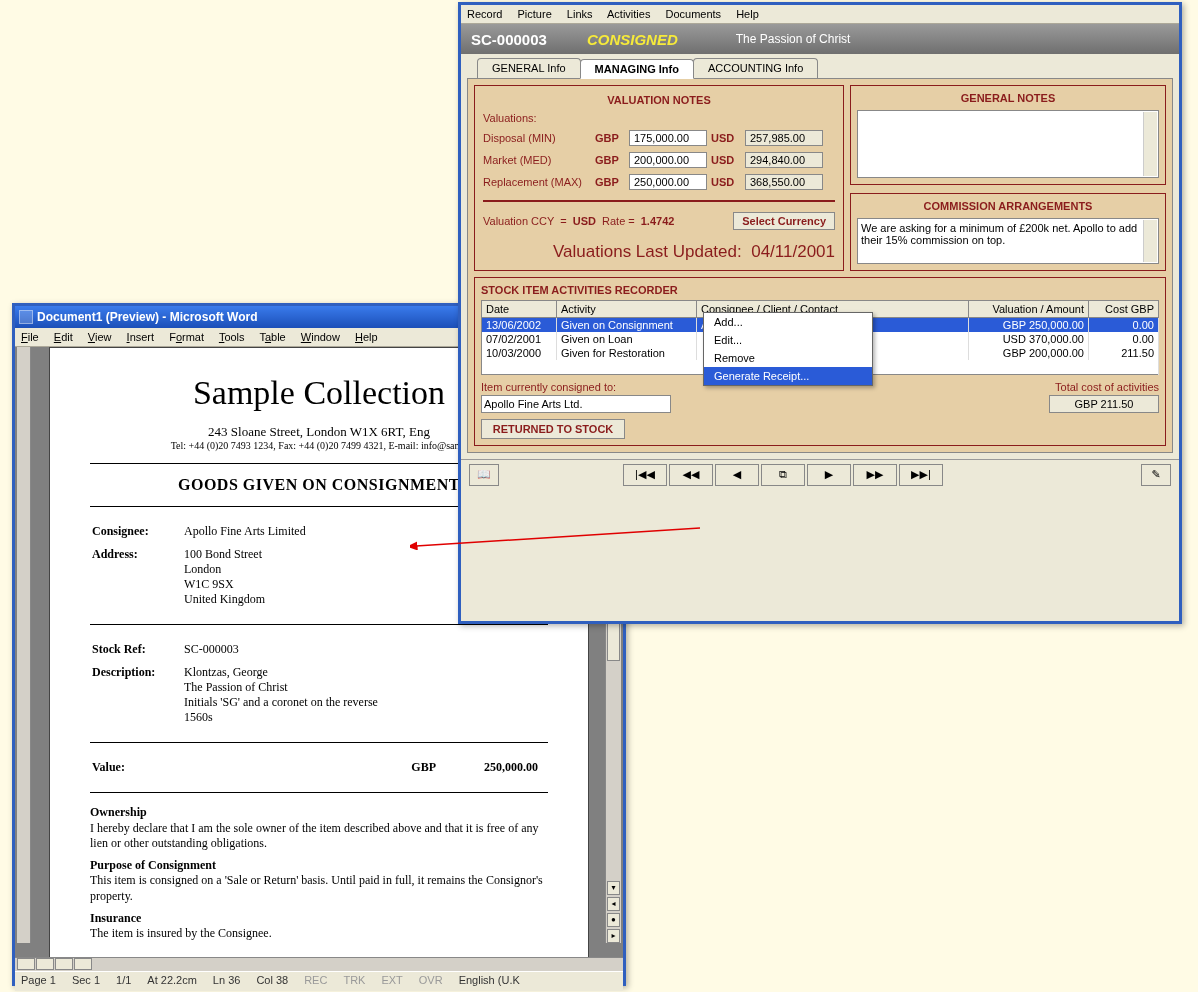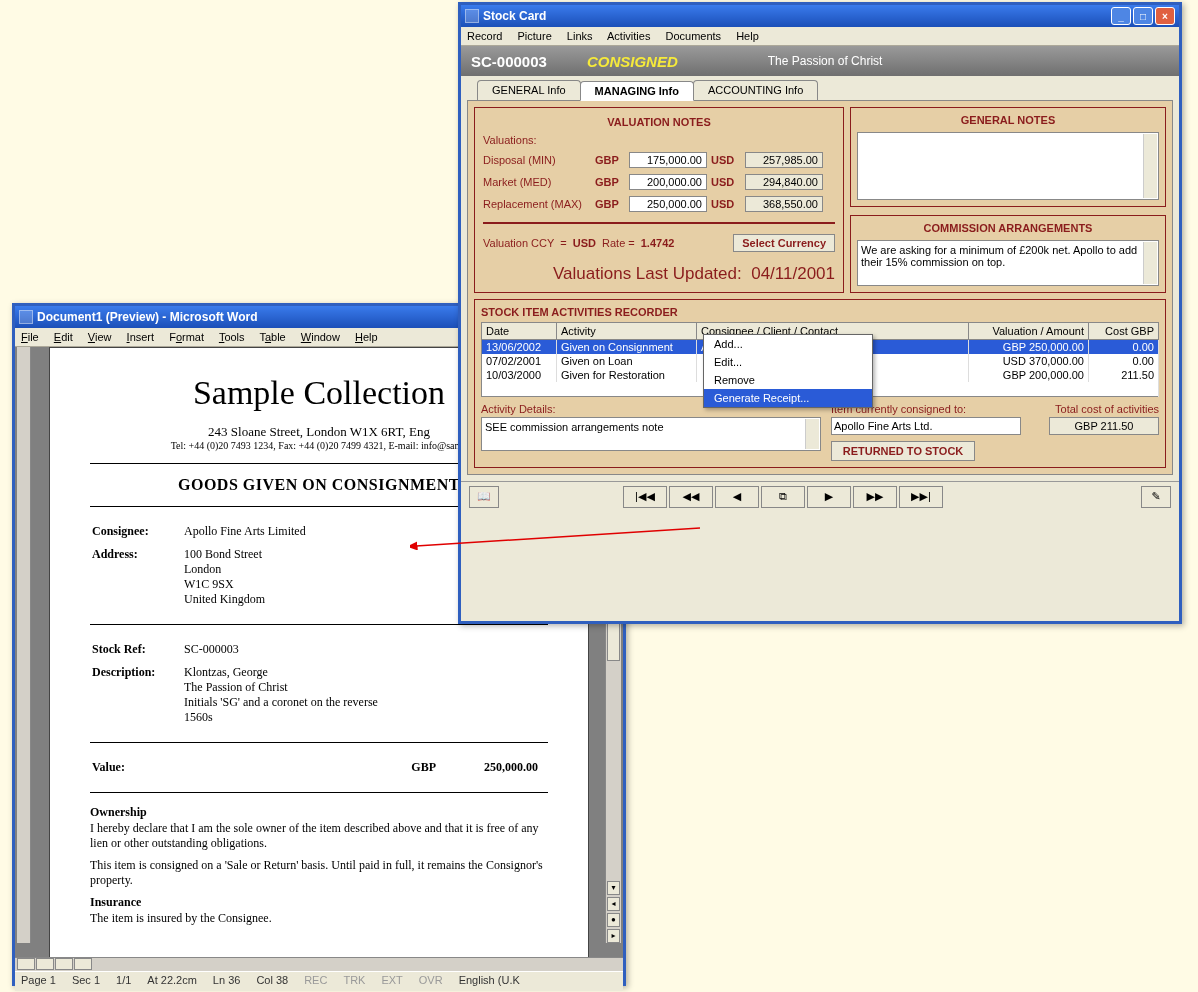--- a/index.html
+++ b/index.html
@@ -36,36 +36,36 @@
   .wordpage .para b { display: block; font-weight: bold; }
   .word-status { background: #ece9d8; border-top: 1px solid #fff; height: 20px; padding: 2px 6px; font-size: 11px; display: flex; gap: 16px; color: #333; }
   .word-status .dis { color: #999; }
   .word-viewbar { background: #d4d0c8; border-top: 1px solid #888; height: 14px; display: flex; gap:1px; padding-left:2px;}
   .word-viewbar .vb { width: 18px; height: 12px; background: #ece9d8; border: 1px solid #888; }
 
   
   #stock-window { top: 2px; left: 458px; width: 724px; height: 622px; }
   .sc-headerband { background: linear-gradient(to bottom, #9a9a9a, #6f6f6f); color: #fff; padding: 4px 10px; display: flex; align-items: center; height: 30px;}
   .sc-headerband .code { font-weight: bold; font-size: 15px; margin-right: 40px; }
-  .sc-headerband .status { color: #f6ea3a; font-weight: bold; font-size: 15px; font-style: italic; margin-right: 90px; }
+  .sc-headerband .status { color: #f6ea3a; font-weight: bold; font-size: 15px; font-style: italic; margin-right: 58px; }
   .sc-headerband .title { font-size: 12px; }
   .sc-tabs { background: #ece9d8; padding: 4px 16px 0 16px; display: flex; gap: 0; }
   .sc-tab { border: 1px solid #888; border-bottom: none; background: #ece9d8; padding: 3px 14px; border-radius: 4px 4px 0 0; font-size: 11px; cursor: pointer; margin-right: -1px; position: relative; }
   .sc-tab.active { background: #fff; font-weight: bold; z-index: 2; top: 1px; border-bottom: 1px solid #fff;}
   .sc-body { background: #e6cfa6; border: 1px solid #888; margin: 0 6px 6px 6px; padding: 6px; }
   .row { display: flex; gap: 6px; }
   .panel { border: 1px solid #8a1c1c; background: #e6cfa6; padding: 8px; }
   .panel .ptitle { color: #8a1c1c; font-weight: bold; text-align: center; margin-bottom: 6px; font-size: 11px; }
   .panel.valuation { flex: 0 0 370px; }
   .panel.right { flex: 1; display: flex; flex-direction: column; gap: 6px; padding: 0; border: none; }
   .panel.sub { border: 1px solid #8a1c1c; padding: 6px; }
   .val-row { display: flex; align-items: center; margin: 6px 0; gap: 4px; font-size: 11px; }
   .val-row .lbl { color: #8a1c1c; width: 108px; }
   .val-row .ccy { color: #8a1c1c; font-weight: bold; width: 30px; }
-  .val-row input { width: 78px; text-align: right; padding: 1px 4px; border: 1px solid #888; font-size: 11px; background: #fff; }
+  .val-row input { width: 78px; padding: 1px 4px; border: 1px solid #888; font-size: 11px; background: #fff; }
   .val-row input.ro { background: #ece9d8; }
   .vdiv { border-top: 2px solid #8a1c1c; margin: 10px 0; }
   .val-ccy-row { color: #8a1c1c; font-size: 11px; display: flex; align-items: center; gap: 6px; }
   .selbtn { margin-left: auto; border: 1px solid #888; background: #ece9d8; padding: 2px 8px; color: #8a1c1c; font-weight: bold; cursor: pointer; font-size: 11px; }
   .lastupd { text-align: right; color: #8a1c1c; font-size: 17px; margin-top: 12px; }
   .notesbox { background: #fff; border: 1px solid #888; width: 100%; height: 100%; padding: 3px; font-size: 11px; position: relative; }
   .notesbox .scrl { position: absolute; right:1px; top:1px; bottom:1px; width:14px; background:#ece9d8; border-left:1px solid #ccc;}
   .commbox { margin-top: 2px; }
 
   .activities { border: 1px solid #8a1c1c; margin-top: 6px; padding: 6px; }
@@ -182,21 +182,21 @@
             <tr>
           <td>Value:</td>
           <td></td>
           <td style="text-align:right;font-weight:bold;width:60px">GBP</td>
           <td style="text-align:right;font-weight:bold;width:100px">250,000.00</td>
         </tr>
       </tbody>
         </table>
       <hr>
       <div class="para"><b>Ownership</b><span>I hereby declare that I am the sole owner of the item described above and that it is free of any lien or other outstanding obligations.</span></div>
-      <div class="para"><span>This item is consigned on a 'Sale or Return' basis.  Until paid in full, it remains the Consignor's property.</span></div>
+      <div class="para"><b>Purpose of Consignment</b><span>This item is consigned on a 'Sale or Return' basis.  Until paid in full, it remains the Consignor's property.</span></div>
       <div class="para"><b>Insurance</b><span>The item is insured by the Consignee.</span></div>
     </div>
   </div>
   <div class="word-viewbar">
     <div class="vb"></div>
     <div class="vb"></div>
     <div class="vb"></div>
     <div class="vb"></div>
   </div>
   <div class="word-status">
@@ -208,28 +208,20 @@
     <span>Col  38</span>
     <span class="dis">REC</span>
     <span class="dis">TRK</span>
     <span class="dis">EXT</span>
     <span class="dis">OVR</span>
     <span>English (U.K</span>
   </div>
 </div>
 
 <div class="window" id="stock-window">
-  <div class="titlebar">
-    <span class="ticon"></span>
-    <span>Stock Card</span>
-    <span class="spacer"></span>
-    <span class="winbtn min">_</span>
-    <span class="winbtn max">□</span>
-    <span class="winbtn close">×</span>
-  </div>
   <div class="menubar">
     <span>Record</span>
     <span>Picture</span>
     <span>Links</span>
     <span>Activities</span>
     <span>Documents</span>
     <span>Help</span>
   </div>
   <div class="sc-headerband">
     <span class="code">SC-000003</span>
@@ -341,27 +333,20 @@
       </table>
 
       <div class="ctx-menu" style="top:34px; left:228px;">
         <div class="mi">Add...</div>
         <div class="mi">Edit...</div>
         <div class="mi">Remove</div>
         <div class="mi sel">Generate Receipt...</div>
       </div>
 
       <div class="act-below">
-        <div class="act-details">
-          <div class="lbl">Activity Details:</div>
-          <div class="notesbox" style="height:34px">
-            <span>SEE commission arrangements note</span>
-            <div class="scrl"></div>
-          </div>
-        </div>
         <div class="consigned-col">
           <div class="lbl">Item currently consigned to:</div>
           <input readonly="" value="Apollo Fine Arts Ltd." style="">
           <button class="retbtn">RETURNED TO STOCK</button>
         </div>
         <div class="totcol">
           <div class="lbl">Total cost of activities</div>
           <input readonly="" value="GBP 211.50" style="">
         </div>
       </div>

